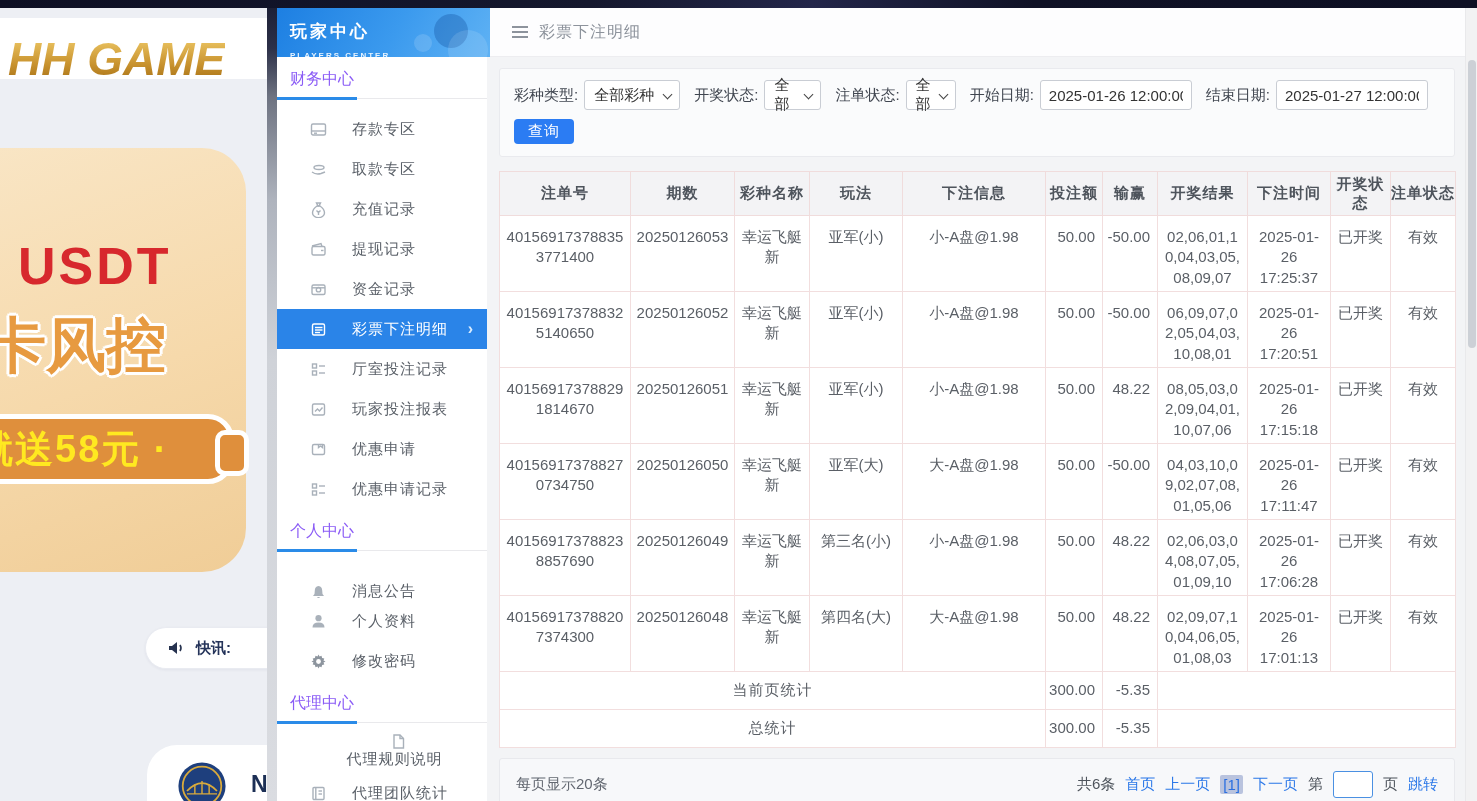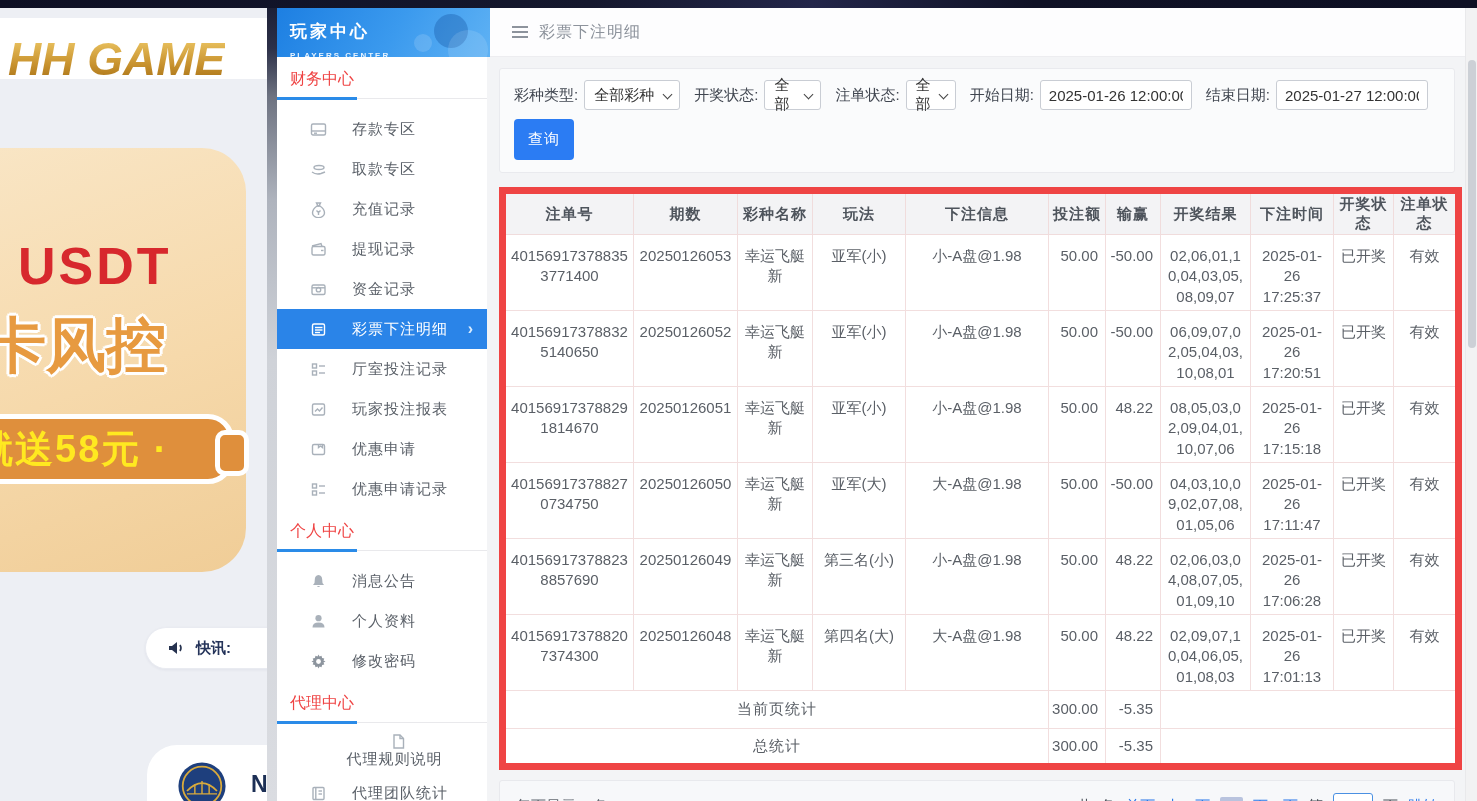--- a/index.html
+++ b/index.html
@@ -46,21 +46,21 @@
   .sb-header { position:relative; width:213px; height:49px; overflow:hidden;
     background:linear-gradient(120deg,#1d7fe2 0%, #3b9aee 55%, #5fb2f4 100%); padding:12px 0 0 13px; }
   .sb-header .deco1 { position:absolute; right:22px; top:6px; width:34px; height:34px; border-radius:50%;
     background:rgba(10,70,150,.30); }
   .sb-header .deco2 { position:absolute; right:2px; top:22px; width:40px; height:40px; border-radius:50%;
     background:rgba(255,255,255,.12); }
   .sb-header .deco3 { position:absolute; right:58px; top:26px; width:18px; height:18px; border-radius:50%;
     background:rgba(255,255,255,.14); }
   .sb-title { font-size:17px; font-weight:bold; color:#fff; letter-spacing:3px; }
   .sb-sub { font-size:8px; color:#e6f3ff; letter-spacing:2px; margin-top:8px; font-weight:bold; }
-  .sb-section-title { position:relative; margin:12px 0 0 0; padding:0 0 9px 13px; font-size:16px; color:#ef4444; }
+  .sb-section-title { position:relative; margin:12px 0 0 0; padding:0 0 9px 13px; font-size:16px; color:#8b5cf6; }
   .sb-section-title::after { content:""; position:absolute; left:0; bottom:0; width:210px; height:1px; background:#e9e9ec; }
   .sb-section-title::before { content:""; position:absolute; left:0; bottom:-1px; width:80px; height:3px; background:#2a8be8; z-index:1; }
   .sb-item { position:relative; height:40px; display:flex; align-items:center; color:#5a6068; font-size:15px; cursor:pointer; }
   .sb-item .ic { width:17px; height:17px; margin-left:33px; display:flex; align-items:center; justify-content:center; }
   .sb-item .lb { margin-left:25px; letter-spacing:1px; }
   .sb-item.active { background:#2a84e8; color:#fff; }
   .sb-item.active .lb { color:#fff; }
   .sb-item .arrow { position:absolute; right:14px; color:#d9ecff; font-size:16px; font-weight:bold; }
   svg.sic { stroke:#a9b1ba; fill:none; stroke-width:1.4; }
   .active svg.sic { stroke:#fff; }
@@ -79,32 +79,32 @@
     display:flex; align-items:center; padding:0 22px 0 9px; font-size:15px; color:#333; margin-right:14px; cursor:pointer; }
   .sel .chev { position:absolute; right:8px; top:10px; width:7px; height:7px; border-right:1.6px solid #444;
     border-bottom:1.6px solid #444; transform:rotate(45deg); }
   .sel.w-big { width:120px; }
   .sel.w-mid { width:66px; }
   .sel.w-sml { width:58px; padding-right:18px; }
   .dt-input { height:30px; width:152px; border:1px solid #c9cdd4; border-radius:3px; background:#fff;
     font-size:15px; color:#333; padding:0 8px; margin-right:14px; font-family:"Liberation Sans","DejaVu Sans",sans-serif; }
   .btn-row { margin-top:9px; }
   .btn-query { background:#2b7cf3; color:#fff; border:none; border-radius:4px; font-size:15px;
-    padding:11px 14px; cursor:pointer; letter-spacing:1px; font-family:inherit; }
+    padding:3px 14px; cursor:pointer; letter-spacing:1px; font-family:inherit; }
 
   table.data { margin:14px 0 0 12px; border-collapse:collapse; table-layout:fixed; width:956px; background:#fff; }
   table.data th { background:#f3f3f5; height:44px; font-size:15px; font-weight:bold; color:#4e545c;
     border:1px solid #f0dcdc; letter-spacing:1px; }
   table.data td { border:1px solid #f2dede; font-size:15px; color:#5a5f66; text-align:center;
     vertical-align:top; padding:11px 3px 0 3px; height:76px; background:#fff; line-height:1.35; }
   table.data td.num { text-align:right; padding-right:7px; }
   table.data td.brk { word-break:break-all; }
   table.data tr.sum td { height:38px; padding:0 7px 0 0; vertical-align:middle; }
   table.data tr.sum td.lbl { padding:0; text-align:center; color:#5a5f66; letter-spacing:1px; }
-  table.data { border:7px solid #ef4444; }
+  table.data { border:1px solid #ef4444; }
 
   .footer-bar { margin:10px 22px 0 12px; height:52px; background:#f7f8fa; border:1px solid #e8e9ed; border-radius:3px;
     display:flex; align-items:center; justify-content:space-between; padding:0 16px; }
   .page-size { font-size:15px; color:#636871; }
   .pager { display:flex; align-items:center; gap:10px; font-size:15px; }
   .pager .txt { color:#4e545c; }
   .pager a { color:#2c78e8; text-decoration:none; cursor:pointer; }
   .pager .current { background:#b9c3de; color:#2b6fe0; padding:1px 3px; border-radius:2px; }
   .jump-input { width:40px; height:27px; border:1.5px solid #4a90e2; border-radius:3px; background:#fff; }
 
@@ -256,21 +256,21 @@
             <rect x="2.5" y="10" width="4" height="4"></rect>
             <line x1="9" y1="5" x2="15" y2="5"></line>
             <line x1="9" y1="12" x2="15" y2="12"></line>
           </svg>
         </span>
       <span class="lb">优惠申请记录</span>
     </div>
 
     <div class="sb-section-title">个人中心</div>
 
-    <div class="sb-item" style="margin-top:10px;">
+    <div class="sb-item" style="margin-top:10px;align-items:flex-end;">
       <span class="ic">
           <svg width="17" height="17" viewBox="0 0 17 17" fill="#a9b1ba">
             <path d="M8.5 2 c-2.6 0 -3.6 2.2 -3.7 4.6 l-0.3 3.4 l-1.5 2 h11 l-1.5 -2 l-0.3 -3.4 C12.1 4.2 11.1 2 8.5 2 z"></path>
             <path d="M7 13 a1.6 1.6 0 0 0 3 0 z"></path>
           </svg>
         </span>
       <span class="lb">消息公告</span>
     </div>
     <div class="sb-item">
       <span class="ic">

